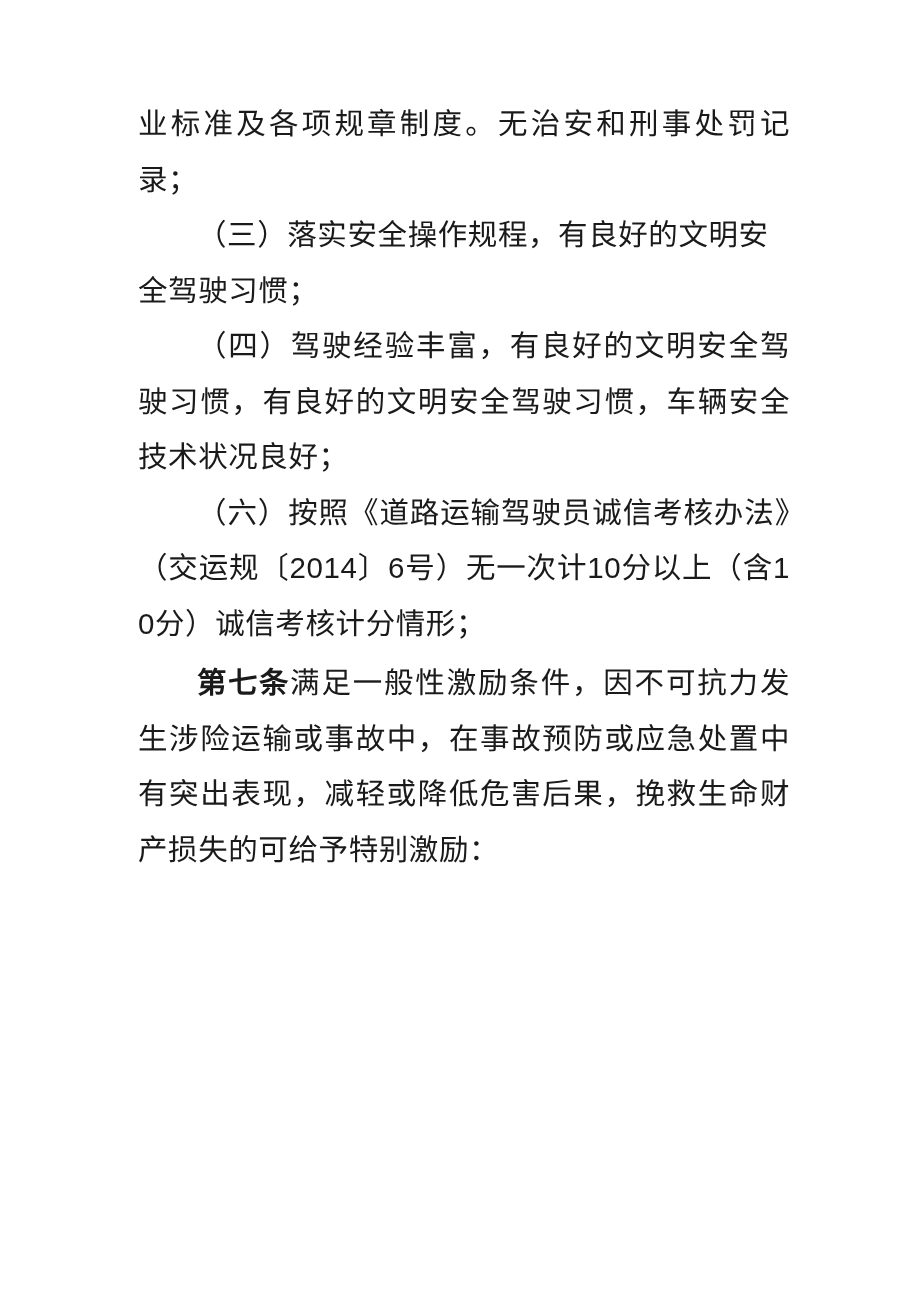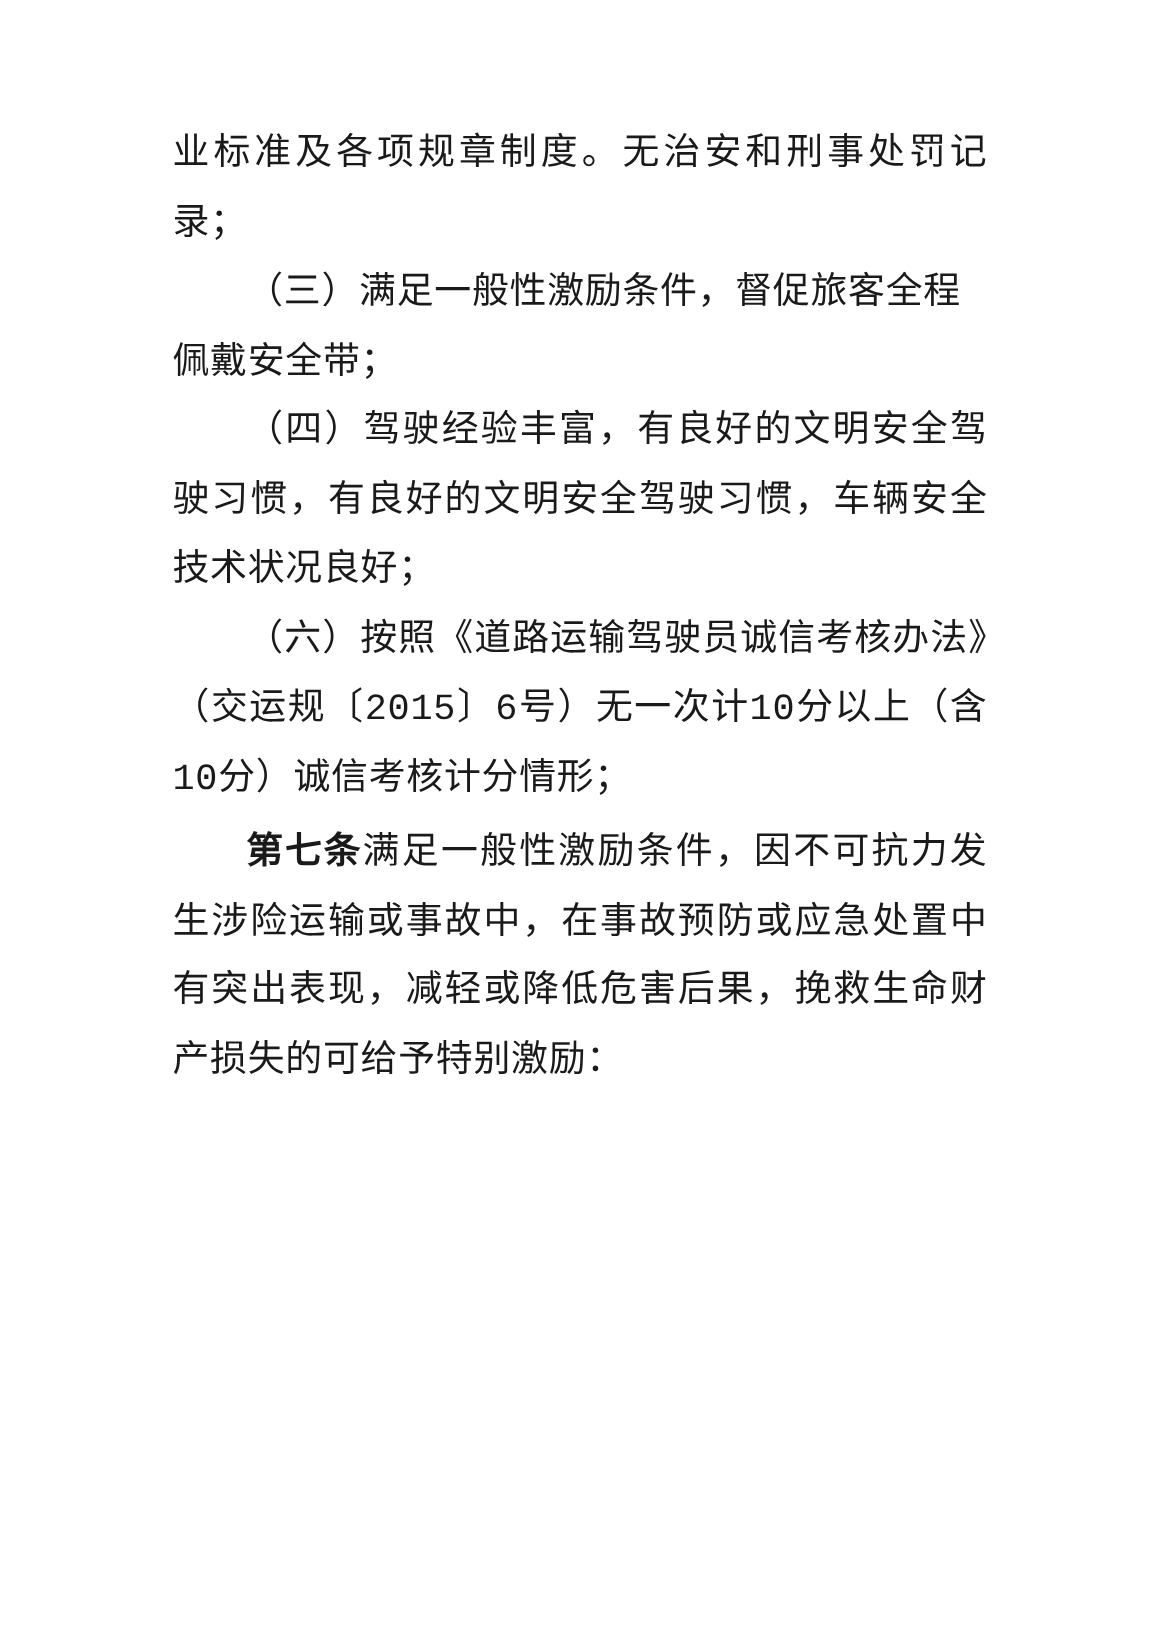--- a/index.html
+++ b/index.html
@@ -9,21 +9,21 @@
     background: #ffffff;
   }
 
   .page {
     position: relative;
     width: 920px;
     height: 1301px;
     background: #ffffff;
     overflow: hidden;
     box-sizing: border-box;
-    font-family: Liberation Mono, monospace;
+    font-family: Liberation Sans, sans-serif;
     color: #1a1a1a;
     padding-left: 28px;
   }
 
   .doc-body {
     position: absolute;
     left: 138px;
     top: 96px;
     width: 652px;
   }
@@ -63,26 +63,26 @@
 </style>
 </head>
 <body>
 
 <div class="page">
   <div class="doc-body">
 
     <p class="para no-indent">业标准及各项规章制度。无治安和刑事处罚记录；</p>
 
 
-    <p class="para short">（三）满足一般性激励条件，督促旅客全程佩戴安全带；</p>
+    <p class="para short">（三）落实安全操作规程，有良好的文明安全驾驶习惯；</p>
 
     <p class="para">（四）驾驶经验丰富，有良好的文明安全驾驶习惯，有良好的文明安全驾驶习惯，车辆安全技术状况良好；</p>
 
 
-    <p class="para">（六）按照《道路运输驾驶员诚信考核办法》（交运规〔2015〕6号）无一次计10分以上（含10分）诚信考核计分情形；</p>
+    <p class="para">（六）按照《道路运输驾驶员诚信考核办法》（交运规〔2014〕6号）无一次计10分以上（含10分）诚信考核计分情形；</p>
 
 
     <p class="para gap-small">
       <span class="article-marker">第七条</span><span>满足一般性激励条件，因不可抗力发生涉险运输或事故中，在事故预防或应急处置中有突出表现，减轻或降低危害后果，挽救生命财产损失的可给予特别激励：</span>
     </p>
 
   </div>
 </div>
 
 </body></html>

